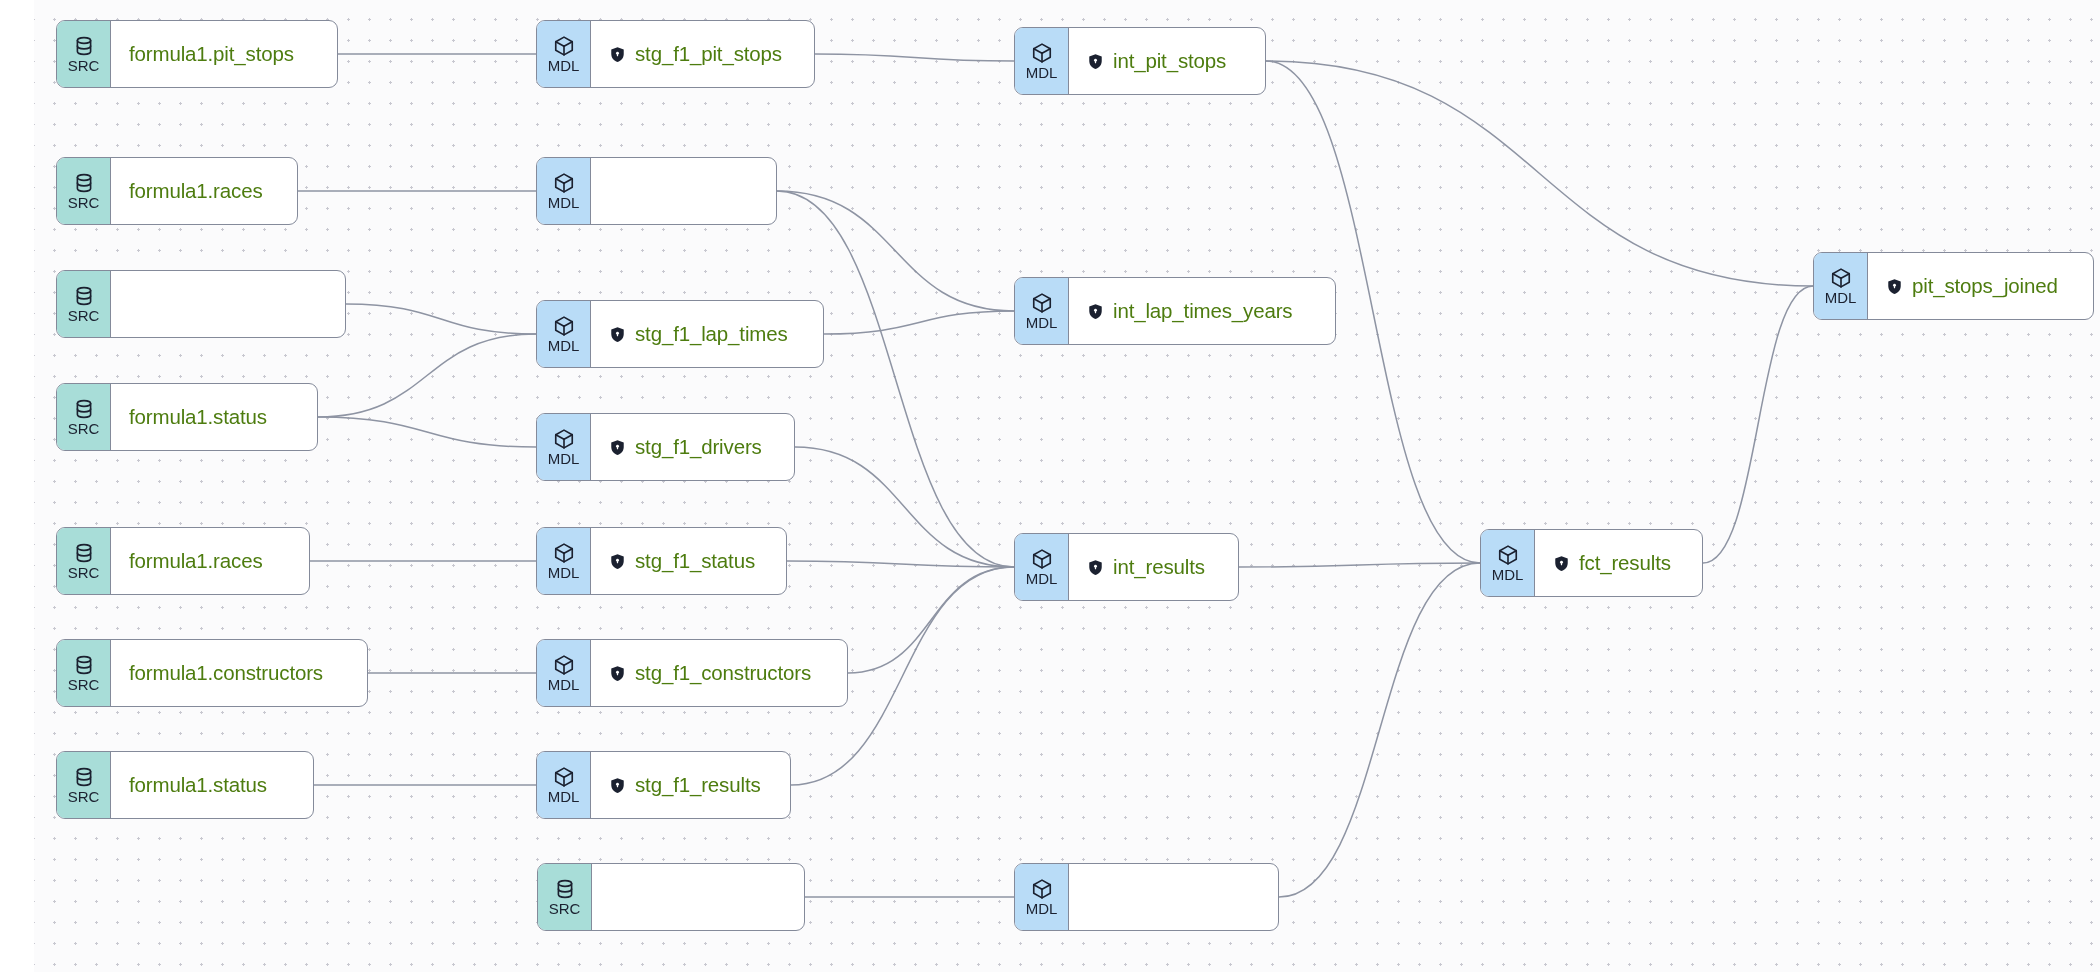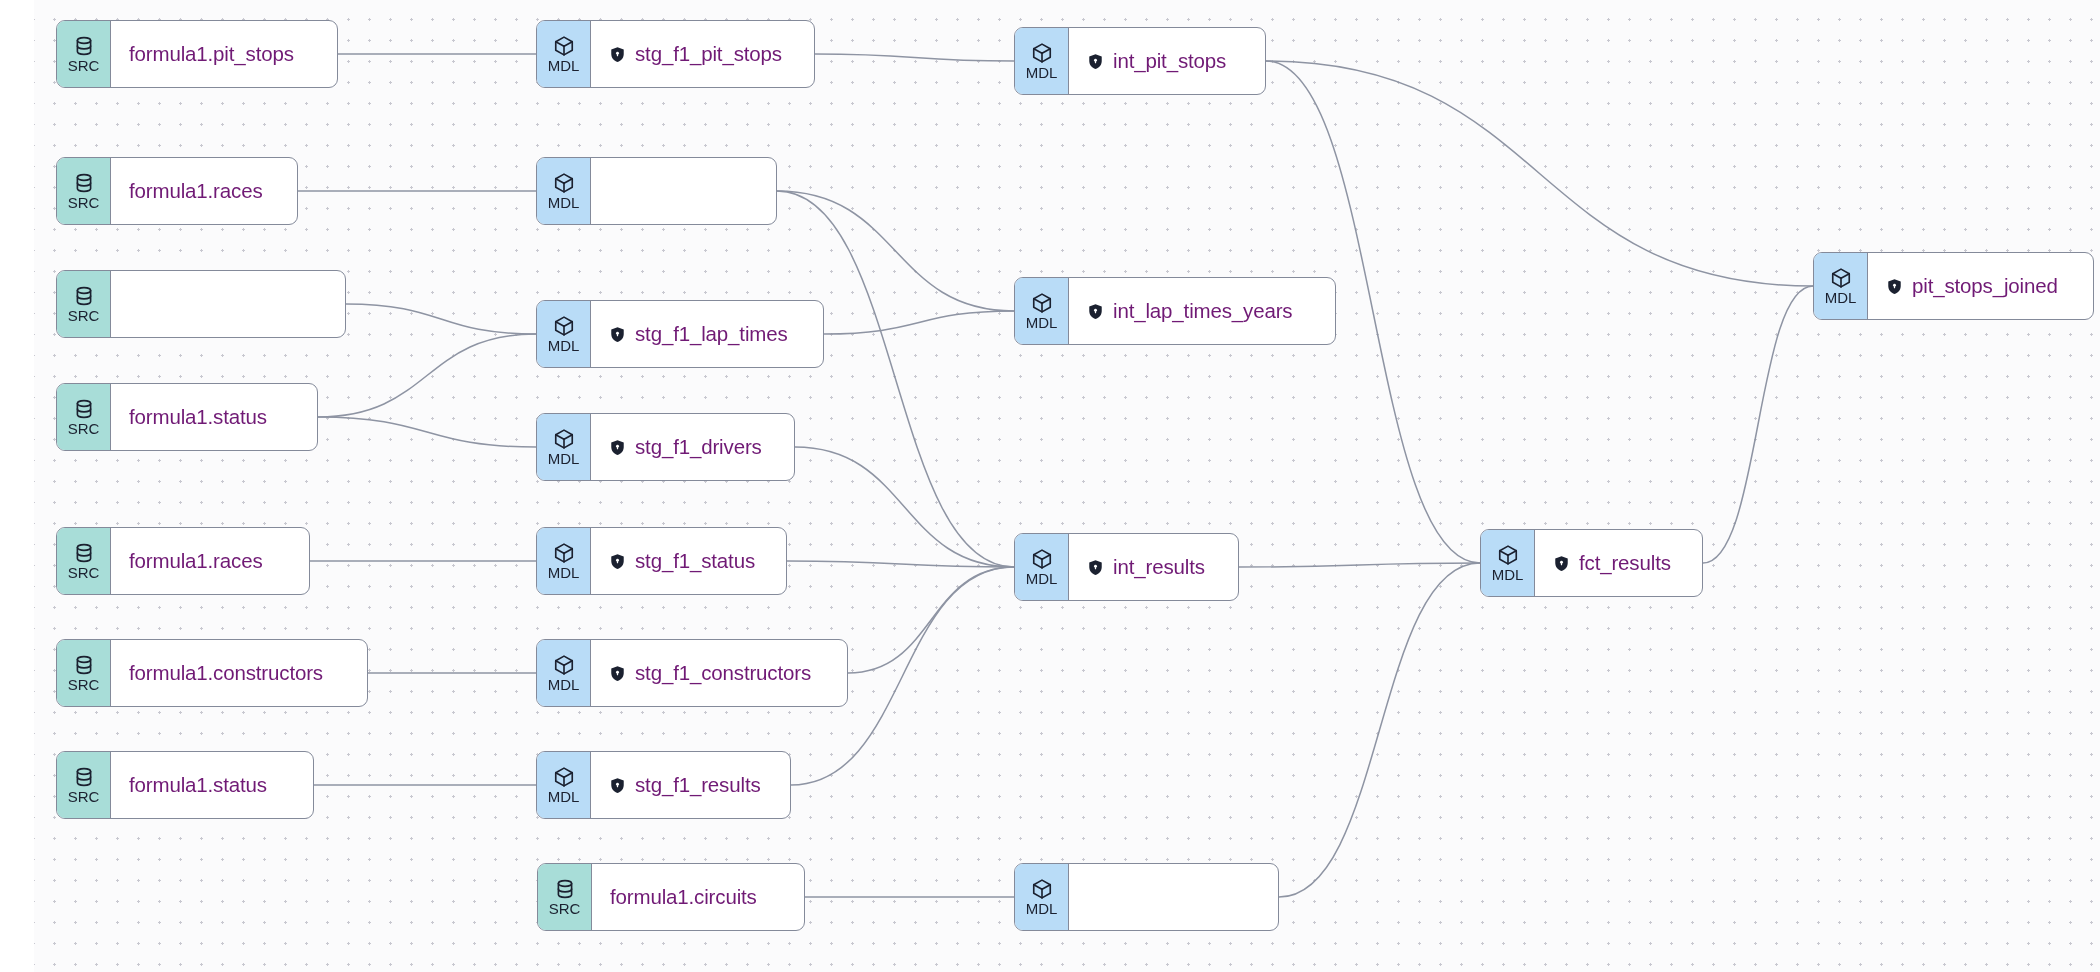--- a/index.html
+++ b/index.html
@@ -76,21 +76,21 @@
   .shield-icon {
     display: inline-block;
     width: 17px;
     height: 17px;
     flex: 0 0 17px;
     line-height: 0;
   }
   .shield-icon svg { display: block; }
   .node-label {
     font-size: 20.5px;
-    color: #701a75;
+    color: #4d7c0f;
     letter-spacing: -0.15px;
     font-family: "Liberation Sans", sans-serif;
   }
 </style>
 </head>
 <body>
 
 <div id="canvas">
   <svg id="edge-layer" viewBox="0 0 2100 972" width="2100" height="972" xmlns="http://www.w3.org/2000/svg">
       <path d="M 304 54 C 406.96000000000004 54, 399.03999999999996 54, 502 54" fill="none" stroke="#8e94a3" stroke-width="1.5"></path>
@@ -223,23 +223,20 @@
         <div class="badge badge-src">
           <span class="badge-icon">
             <svg viewBox="0 0 24 24" width="22" height="22" fill="none" stroke="#1b2130" stroke-width="1.8" stroke-linecap="round" stroke-linejoin="round">
               <ellipse cx="12" cy="6" rx="7.2" ry="3.1"></ellipse>
               <path d="M4.8 6v12c0 1.7 3.2 3.1 7.2 3.1s7.2-1.4 7.2-3.1V6"></path>
               <path d="M4.8 12c0 1.7 3.2 3.1 7.2 3.1s7.2-1.4 7.2-3.1"></path>
             </svg>
           </span>
           <span class="badge-label">SRC</span>
         </div>
-        <div class="node-body">
-          <span class="node-label">formula1.circuits</span>
-        </div>
       </div>
       <div class="node" style="left: 502px; top: 20px; width: 279px; height: 68px;">
         <div class="badge badge-mdl">
           <span class="badge-icon">
             <svg viewBox="0 0 24 24" width="22" height="22" fill="none" stroke="#1b2130" stroke-width="1.8" stroke-linecap="round" stroke-linejoin="round">
               <path d="M12 2.3 21 7.3v9.4L12 21.7 3 16.7V7.3z"></path>
               <path d="M3 7.3 12 12.3l9-5"></path>
               <path d="M12 12.3v9.4"></path>
             </svg>
           </span>

